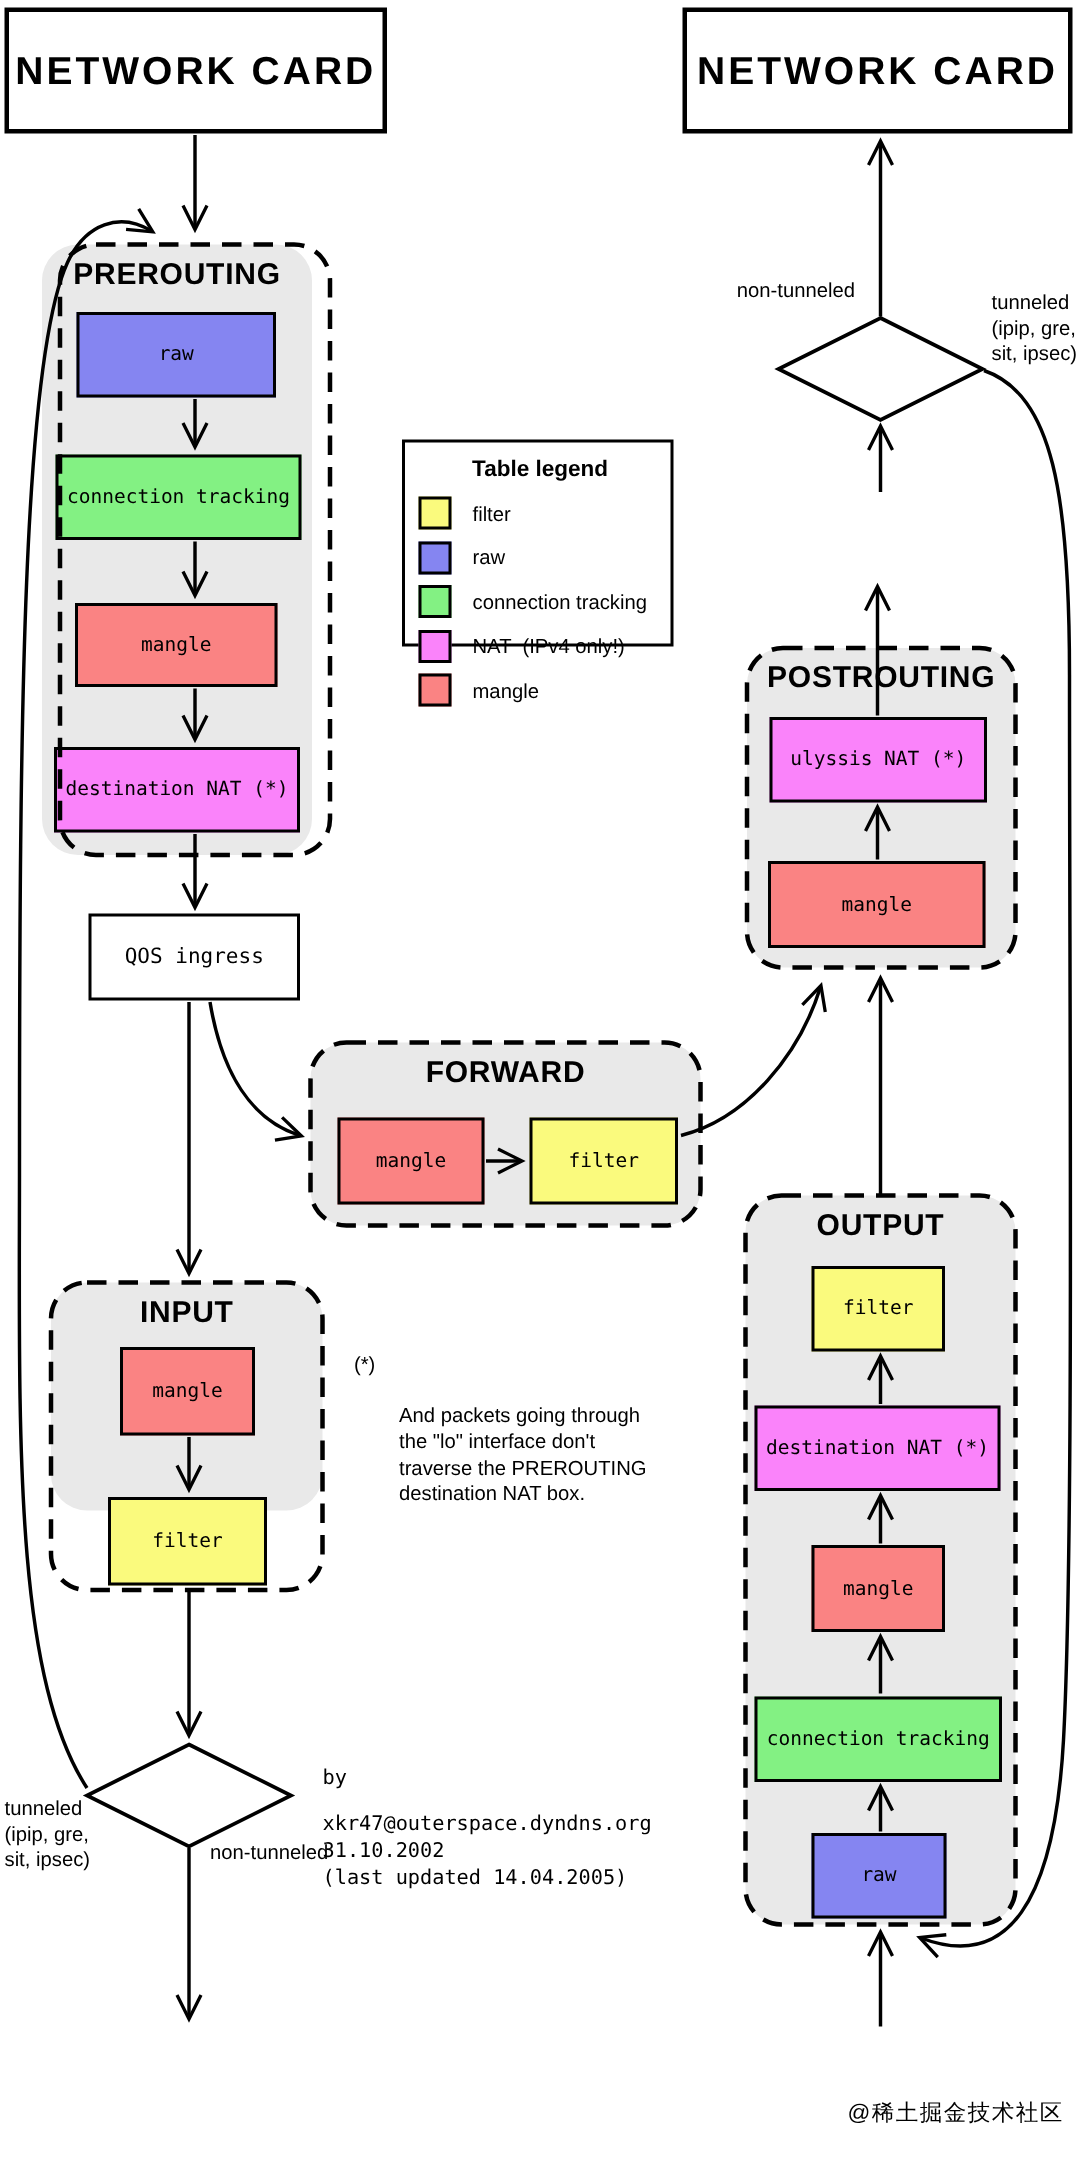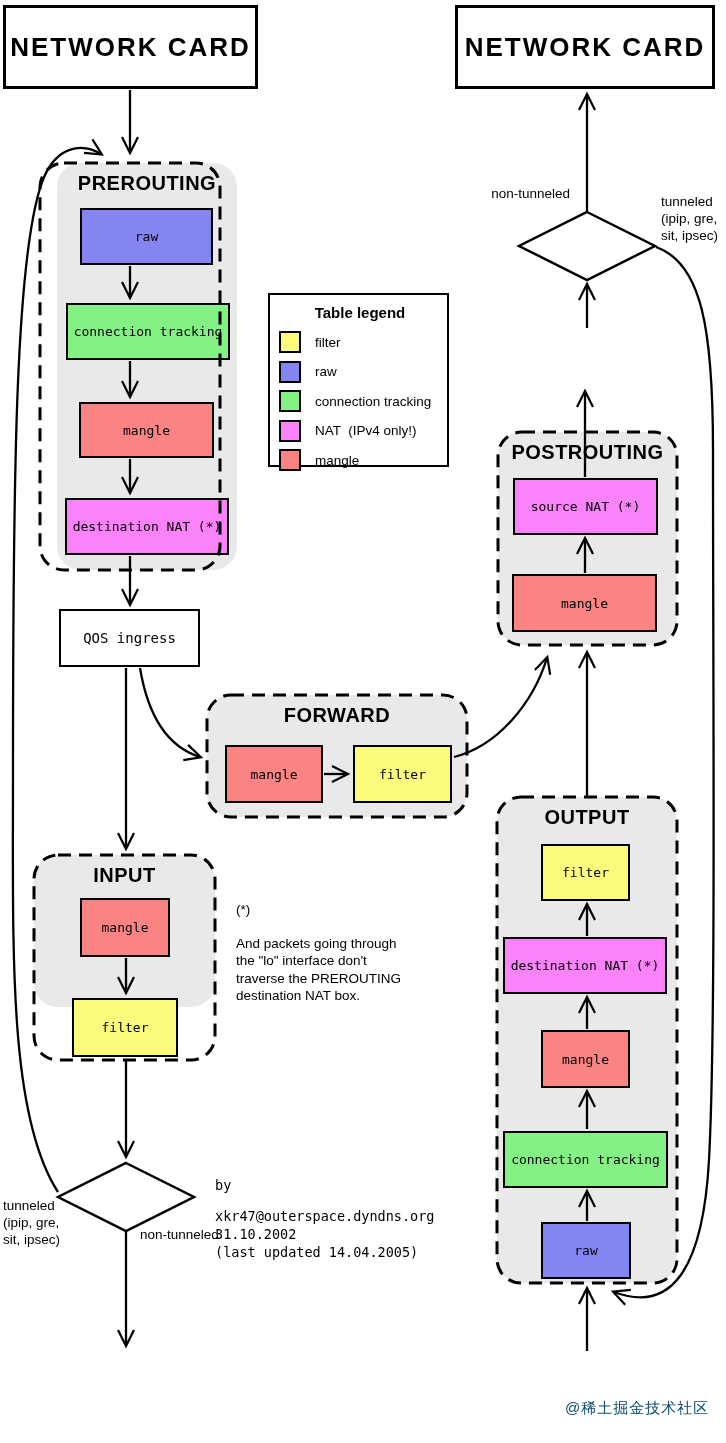--- a/index.html
+++ b/index.html
@@ -15,62 +15,62 @@
   .chain-title{position:absolute;top:9px;left:0;right:0;text-align:center;
                font-weight:bold;font-size:20px;letter-spacing:.5px}
 
   .tbox{position:absolute;border:2.5px solid #000;box-sizing:border-box;
         display:flex;align-items:center;justify-content:center;
         font-family:"DejaVu Sans Mono",monospace;font-size:13px;white-space:pre}
   .qos{position:absolute;background:#fff;border:2.5px solid #000;box-sizing:border-box;
        display:flex;align-items:center;justify-content:center;
        font-family:"DejaVu Sans Mono",monospace;font-size:14px}
 
-  .legend{position:absolute;left:268px;top:293px;width:181px;height:174px;background:#fff;
+  .legend{position:absolute;left:268px;top:293px;width:181px;height:138px;background:#fff;
           border:2.5px solid #000;box-sizing:border-box;padding:7px 0 0 9px}
   .legend-title{text-align:center;font-weight:bold;font-size:15px;margin:2px 6px 10px 0}
   .legend-row{display:flex;align-items:center;margin-bottom:7.5px;height:22px}
   .legend-swatch{width:22px;height:22px;border:2px solid #000;box-sizing:border-box;
                  margin-right:14px;flex:0 0 auto}
   .legend-label{font-size:13.5px;white-space:pre}
 
   .lbl{position:absolute;font-size:13.5px;line-height:17px;white-space:pre-line}
   .lbl-right{text-align:right}
 
   .footnote{position:absolute;left:236px;top:901px;width:238px;
             font-size:13.5px;line-height:17.5px}
   .footnote-row{display:flex}
   .footnote-marker{width:30px;flex:0 0 auto}
   .footnote-para{white-space:pre-line}
-  .footnote-para2{margin-top:16px}
+  .footnote-para2{margin-left:30px;margin-top:16px}
 
   .credits{position:absolute;left:215px;top:1176px;width:270px;text-align:left;
            font-family:"DejaVu Sans Mono",monospace;font-weight:normal;font-size:13.5px;
            line-height:18px}
   .credit-by{margin-bottom:13px}
   .credit-dates{margin-top:0}
 
-  .watermark{position:absolute;left:565px;top:1399px;font-size:15px;color:#0c4a6e;
+  .watermark{position:absolute;left:565px;top:1399px;font-size:15px;color:#000000;
              letter-spacing:1px;z-index:9}
 
   svg.connectors{position:absolute;left:0;top:0;z-index:5;pointer-events:none}
 </style>
 </head>
 <body>
 
 <div class="stage">
 
   <div class="node nc" style="left:3px;top:5px;width:255px;height:84px">
     <span>NETWORK CARD</span>
   </div>
   <div class="node nc" style="left:455px;top:5px;width:260px;height:84px">
     <span>NETWORK CARD</span>
   </div>
 
-  <div class="chain" style="left:57px;top:163px;width:180px;height:407px">
+  <div class="chain" style="left:28px;top:163px;width:180px;height:407px">
     <div class="chain-title">PREROUTING</div>
     <div class="tbox" style="left: 23px; top: 45px; width: 133px; height: 57px; background-color: rgb(133, 133, 241);">
       <span>raw</span>
     </div>
     <div class="tbox" style="left: 9px; top: 140px; width: 164px; height: 57px; background-color: rgb(131, 241, 131);">
       <span>connection tracking</span>
     </div>
     <div class="tbox" style="left: 22px; top: 239px; width: 135px; height: 56px; background-color: rgb(250, 131, 131);">
       <span>mangle</span>
     </div>
@@ -123,21 +123,21 @@
       <span>mangle</span>
     </div>
     <div class="tbox" style="left: 38px; top: 143px; width: 106px; height: 59px; background-color: rgb(250, 250, 125);">
       <span>filter</span>
     </div>
   </div>
 
   <div class="chain" style="left:498px;top:432px;width:179px;height:213px">
     <div class="chain-title">POSTROUTING</div>
     <div class="tbox" style="left: 15px; top: 46px; width: 145px; height: 57px; background-color: rgb(250, 131, 250);">
-      <span>source NAT (*)</span>
+      <span>ulyssis NAT (*)</span>
     </div>
     <div class="tbox" style="left: 14px; top: 142px; width: 145px; height: 58px; background-color: rgb(250, 131, 131);">
       <span>mangle</span>
     </div>
   </div>
 
 
   <div class="chain" style="left:497px;top:797px;width:180px;height:486px">
     <div class="chain-title">OUTPUT</div>
     <div class="tbox" style="left: 44px; top: 47px; width: 89px; height: 57px; background-color: rgb(250, 250, 125);">

